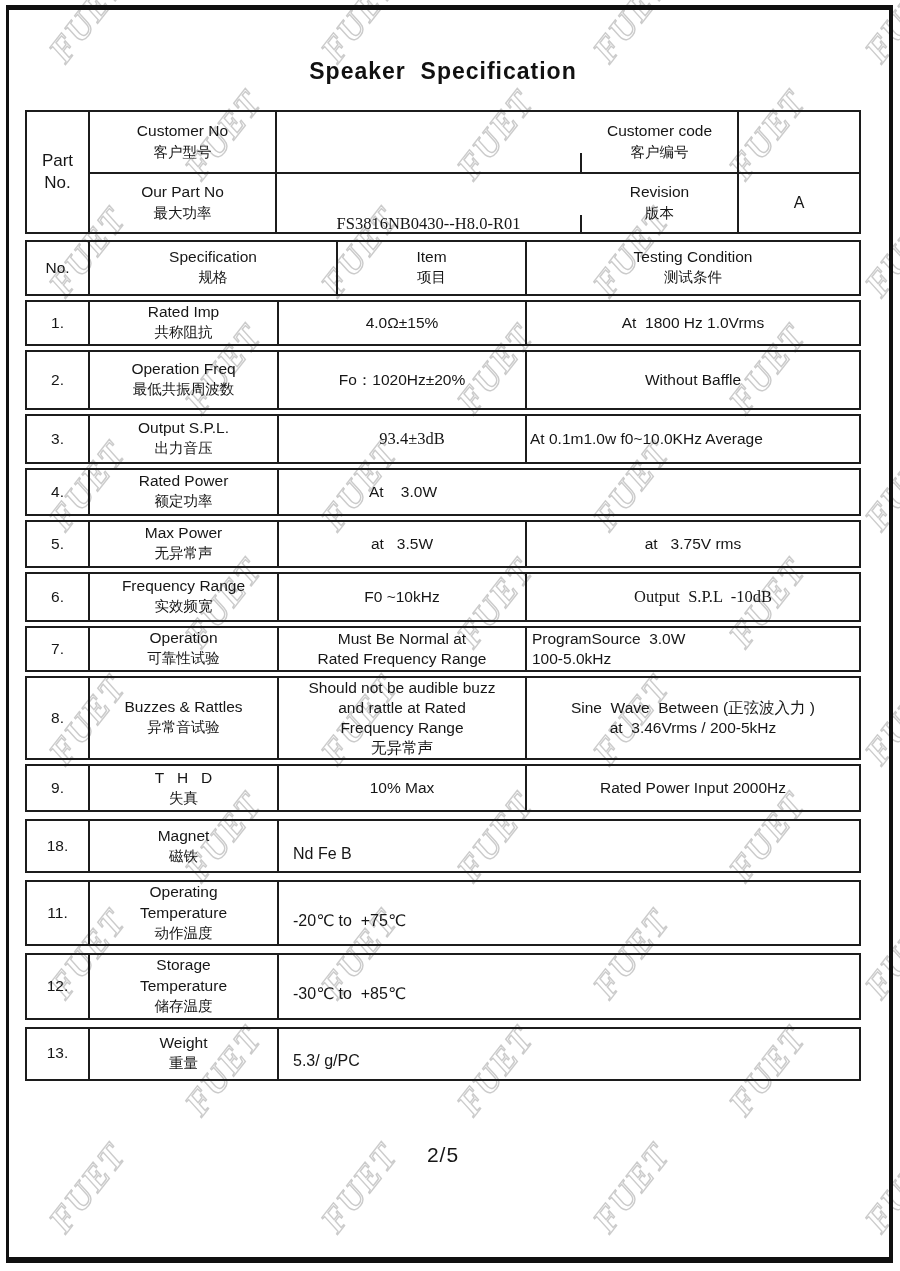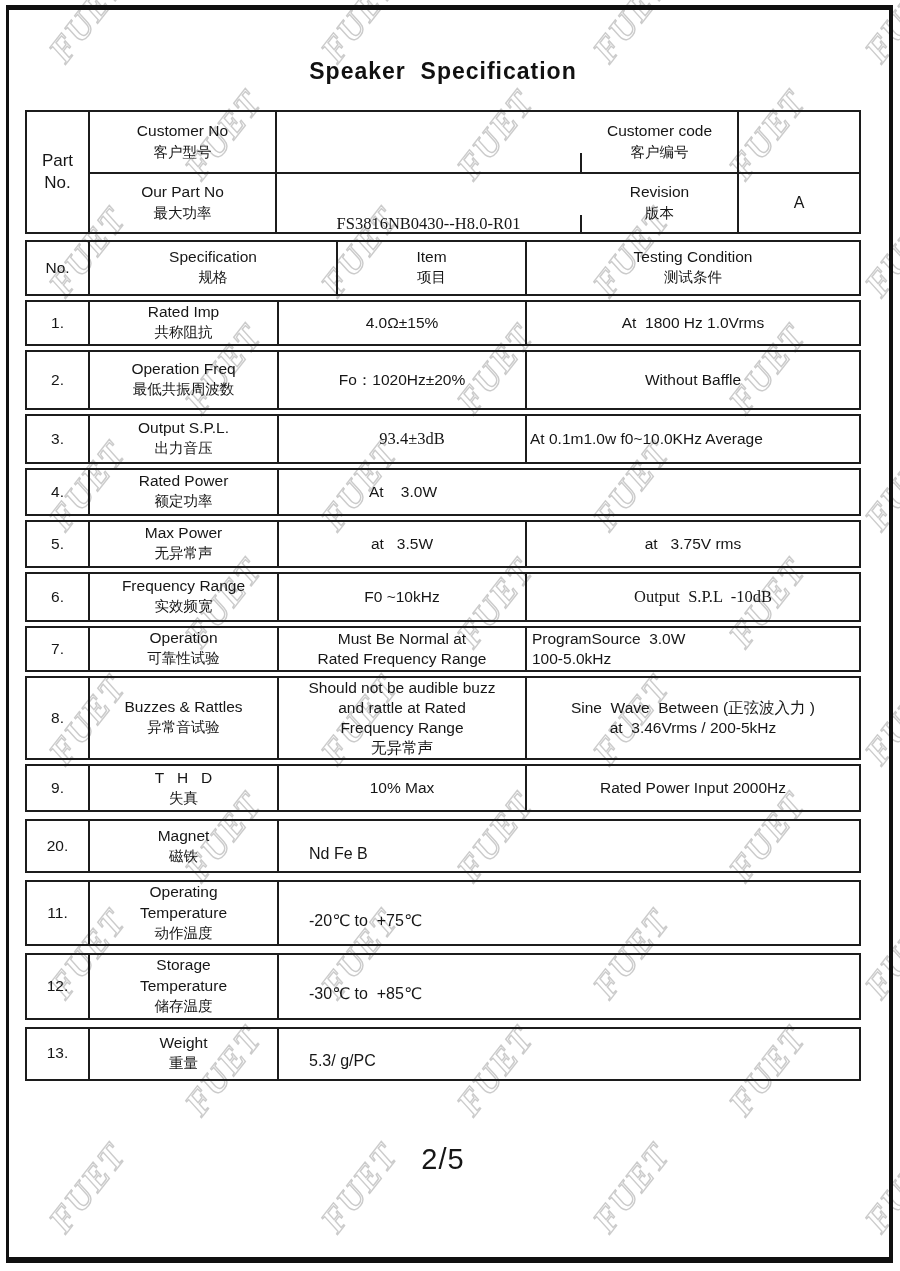--- a/index.html
+++ b/index.html
@@ -56,30 +56,30 @@
   .scell{
     box-sizing:border-box;display:flex;flex-direction:column;justify-content:center;
     align-items:center;text-align:center;white-space:pre-wrap;
     border-right:2px solid #1c1c1c;font-size:15.5px;line-height:1.3;
   }
   .scell:last-child{border-right:none;}
   .c-no{flex:0 0 63px;}
   .c-item{flex:0 0 189px;}
   .c-spec{flex:0 0 248px;}
   .c-test{flex:1 1 auto;}
-  .c-val{flex:1 1 auto;align-items:flex-start;padding-left:30px;text-align:left;font-size:16px;margin-top:16px;}
+  .c-val{flex:1 1 auto;align-items:flex-start;padding-left:14px;text-align:left;font-size:16px;margin-top:16px;}
   .h60{min-height:56px;} .h48{min-height:44px;} .h64{min-height:60px;}
   .h54{min-height:50px;} .h52{min-height:48px;} .h50{min-height:46px;}
   .h82{min-height:78px;} .h66{min-height:62px;} .h58{min-height:54px;}
   .serif{font-family:"Liberation Serif","DejaVu Serif",serif;font-size:16.5px;padding-left:20px;}
   .left{align-items:flex-start;text-align:left;padding-left:3px;}
   .left-pad{align-items:flex-start;text-align:left;padding-left:5px;}
   .zh{font-size:14.5px;line-height:1.5;}
   
-  .pageno{margin-top:62px;text-align:center;font-size:29px;letter-spacing:1px;}
+  .pageno{margin-top:62px;text-align:center;font-size:21px;letter-spacing:1px;}
 </style>
 </head>
 <body>
 
 <div class="page">
   <div class="wm-layer">
       <span class="wm" style="left: 88px; top: 18px;">FUET</span>
       <span class="wm" style="left: 360px; top: 18px;">FUET</span>
       <span class="wm" style="left: 632px; top: 18px;">FUET</span>
       <span class="wm" style="left: 904px; top: 18px;">FUET</span>
@@ -256,21 +256,21 @@
       <div class="scell c-no">9.</div>
       <div class="scell c-item">
         <span>T   H   D</span>
         <span class="zh">失真</span>
       </div>
       <div class="scell c-spec">10% Max</div>
       <div class="scell c-test">Rated Power Input 2000Hz</div>
     </div>
 
     <div class="srow gap h58">
-      <div class="scell c-no">20.</div>
+      <div class="scell c-no">18.</div>
       <div class="scell c-item">
         <span>Magnet</span>
         <span class="zh">磁铁</span>
       </div>
       <div class="scell c-val">Nd Fe B</div>
     </div>
 
     <div class="srow gap h66">
       <div class="scell c-no">11.</div>
       <div class="scell c-item">

